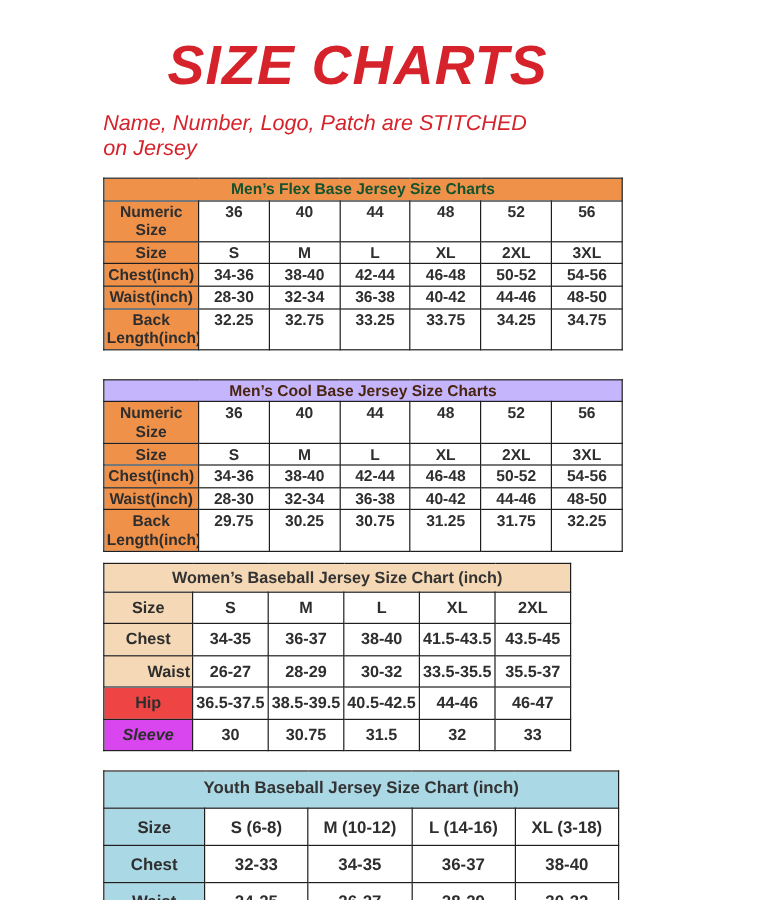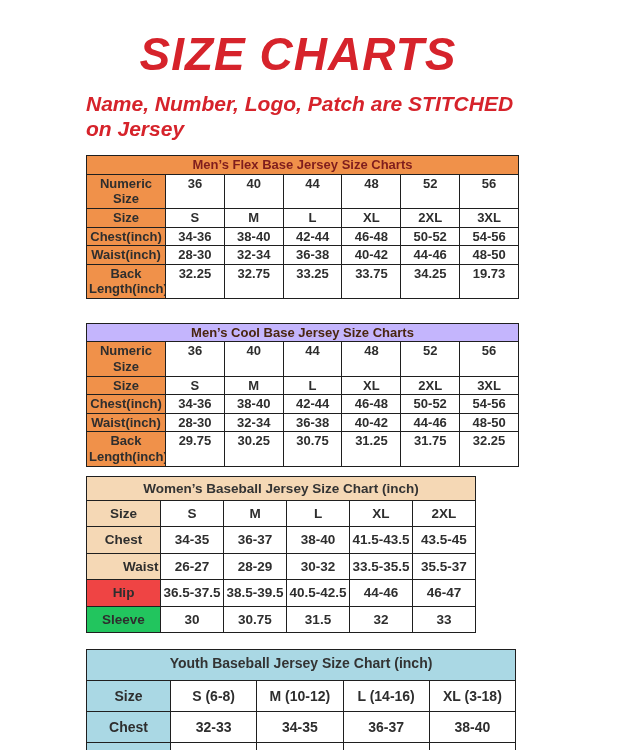--- a/index.html
+++ b/index.html
@@ -15,22 +15,22 @@
     margin-top: 27px;
     padding-right: 42px;
     text-align: center;
     font-size: 46px;
     font-weight: bold;
     font-style: italic;
     letter-spacing: 1px;
   }
   .subtitle {
     margin: 11px 60px 0 86px;
-    font-size: 21px;
-    font-weight: bold;
+    font-size: 18px;
+    font-weight: normal;
     font-style: italic;
     line-height: 1.17;
   }
 
   table.sizechart {
     border-collapse: collapse;
     table-layout: fixed;
     margin-left: 86px;
     color: #2e2e2e;
   }
@@ -79,21 +79,21 @@
         <col class="col-label">
         <col>
         <col>
         <col>
         <col>
         <col>
         <col>
       </colgroup>
       <tbody>
         <tr>
-          <th colspan="7" class="title-cell" style="background: rgb(240, 145, 74); color: #7f1d1d;">Men’s Flex Base Jersey Size Charts</th>
+          <th colspan="7" class="title-cell" style="background: rgb(240, 145, 74); color: #14532d;">Men’s Flex Base Jersey Size Charts</th>
         </tr>
         <tr>
           <th class="label-cell" style="background: rgb(240, 145, 74);">Numeric Size</th>
           <td>36</td>
           <td>40</td>
           <td>44</td>
           <td>48</td>
           <td>52</td>
           <td>56</td>
         </tr>
@@ -124,21 +124,21 @@
           <td>44-46</td>
           <td>48-50</td>
         </tr>
         <tr>
           <th class="label-cell" style="background: rgb(240, 145, 74);">Back Length(inch)</th>
           <td>32.25</td>
           <td>32.75</td>
           <td>33.25</td>
           <td>33.75</td>
           <td>34.25</td>
-          <td>19.73</td>
+          <td>34.75</td>
         </tr>
       </tbody>
     </table>
 
   <table class="sizechart t-mens t-mens2">
       <colgroup>
         <col class="col-label">
         <col>
         <col>
         <col>
@@ -237,21 +237,21 @@
         </tr>
         <tr>
           <th class="label-cell" style="background: #ef4444;">Hip</th>
           <td>36.5-37.5</td>
           <td>38.5-39.5</td>
           <td>40.5-42.5</td>
           <td>44-46</td>
           <td>46-47</td>
         </tr>
         <tr>
-          <th class="label-cell" style="background: #22c55e;">Sleeve</th>
+          <th class="label-cell" style="background: #d946ef; font-style: italic;">Sleeve</th>
           <td>30</td>
           <td>30.75</td>
           <td>31.5</td>
           <td>32</td>
           <td>33</td>
         </tr>
       </tbody>
     </table>
 
   <table class="sizechart t-youth">

